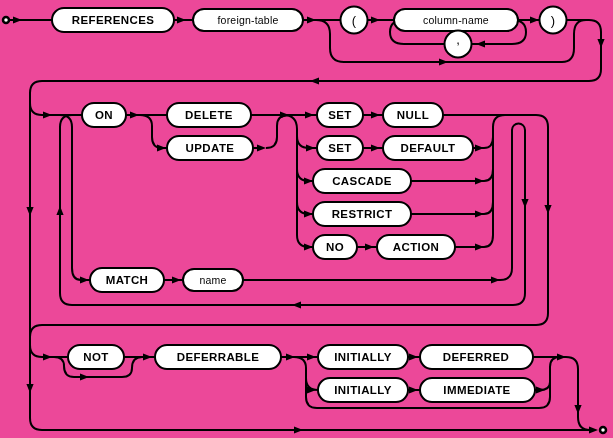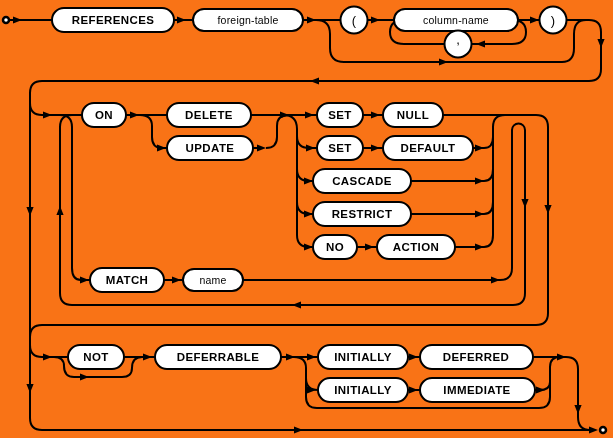--- a/index.html
+++ b/index.html
@@ -1,16 +1,16 @@
 <!DOCTYPE html>
 <html><head>
 <meta charset="utf-8">
 <style>
   html,body{margin:0;padding:0;background:#ffffff;}
-  .stage{width:613px;height:438px;position:relative;background:#f97316;}
+  .stage{width:613px;height:438px;position:relative;background:#ec4899;}
   svg{display:block;}
   .rail{fill:none;stroke:#000;stroke-width:2;}
   .bubble{fill:#fff;stroke:#000;stroke-width:2;}
   .term{fill:#fff;stroke:#000;stroke-width:2.5;}
   .arrow{fill:#000;stroke:none;}
   text{font-family:"Liberation Sans", sans-serif;fill:#000;text-anchor:middle;}
   .kw{font-size:11.5px;font-weight:700;letter-spacing:0.4px;}
   .var{font-size:10.5px;font-weight:400;letter-spacing:0.2px;}
   .punct{font-size:13px;font-weight:400;}
 </style>

